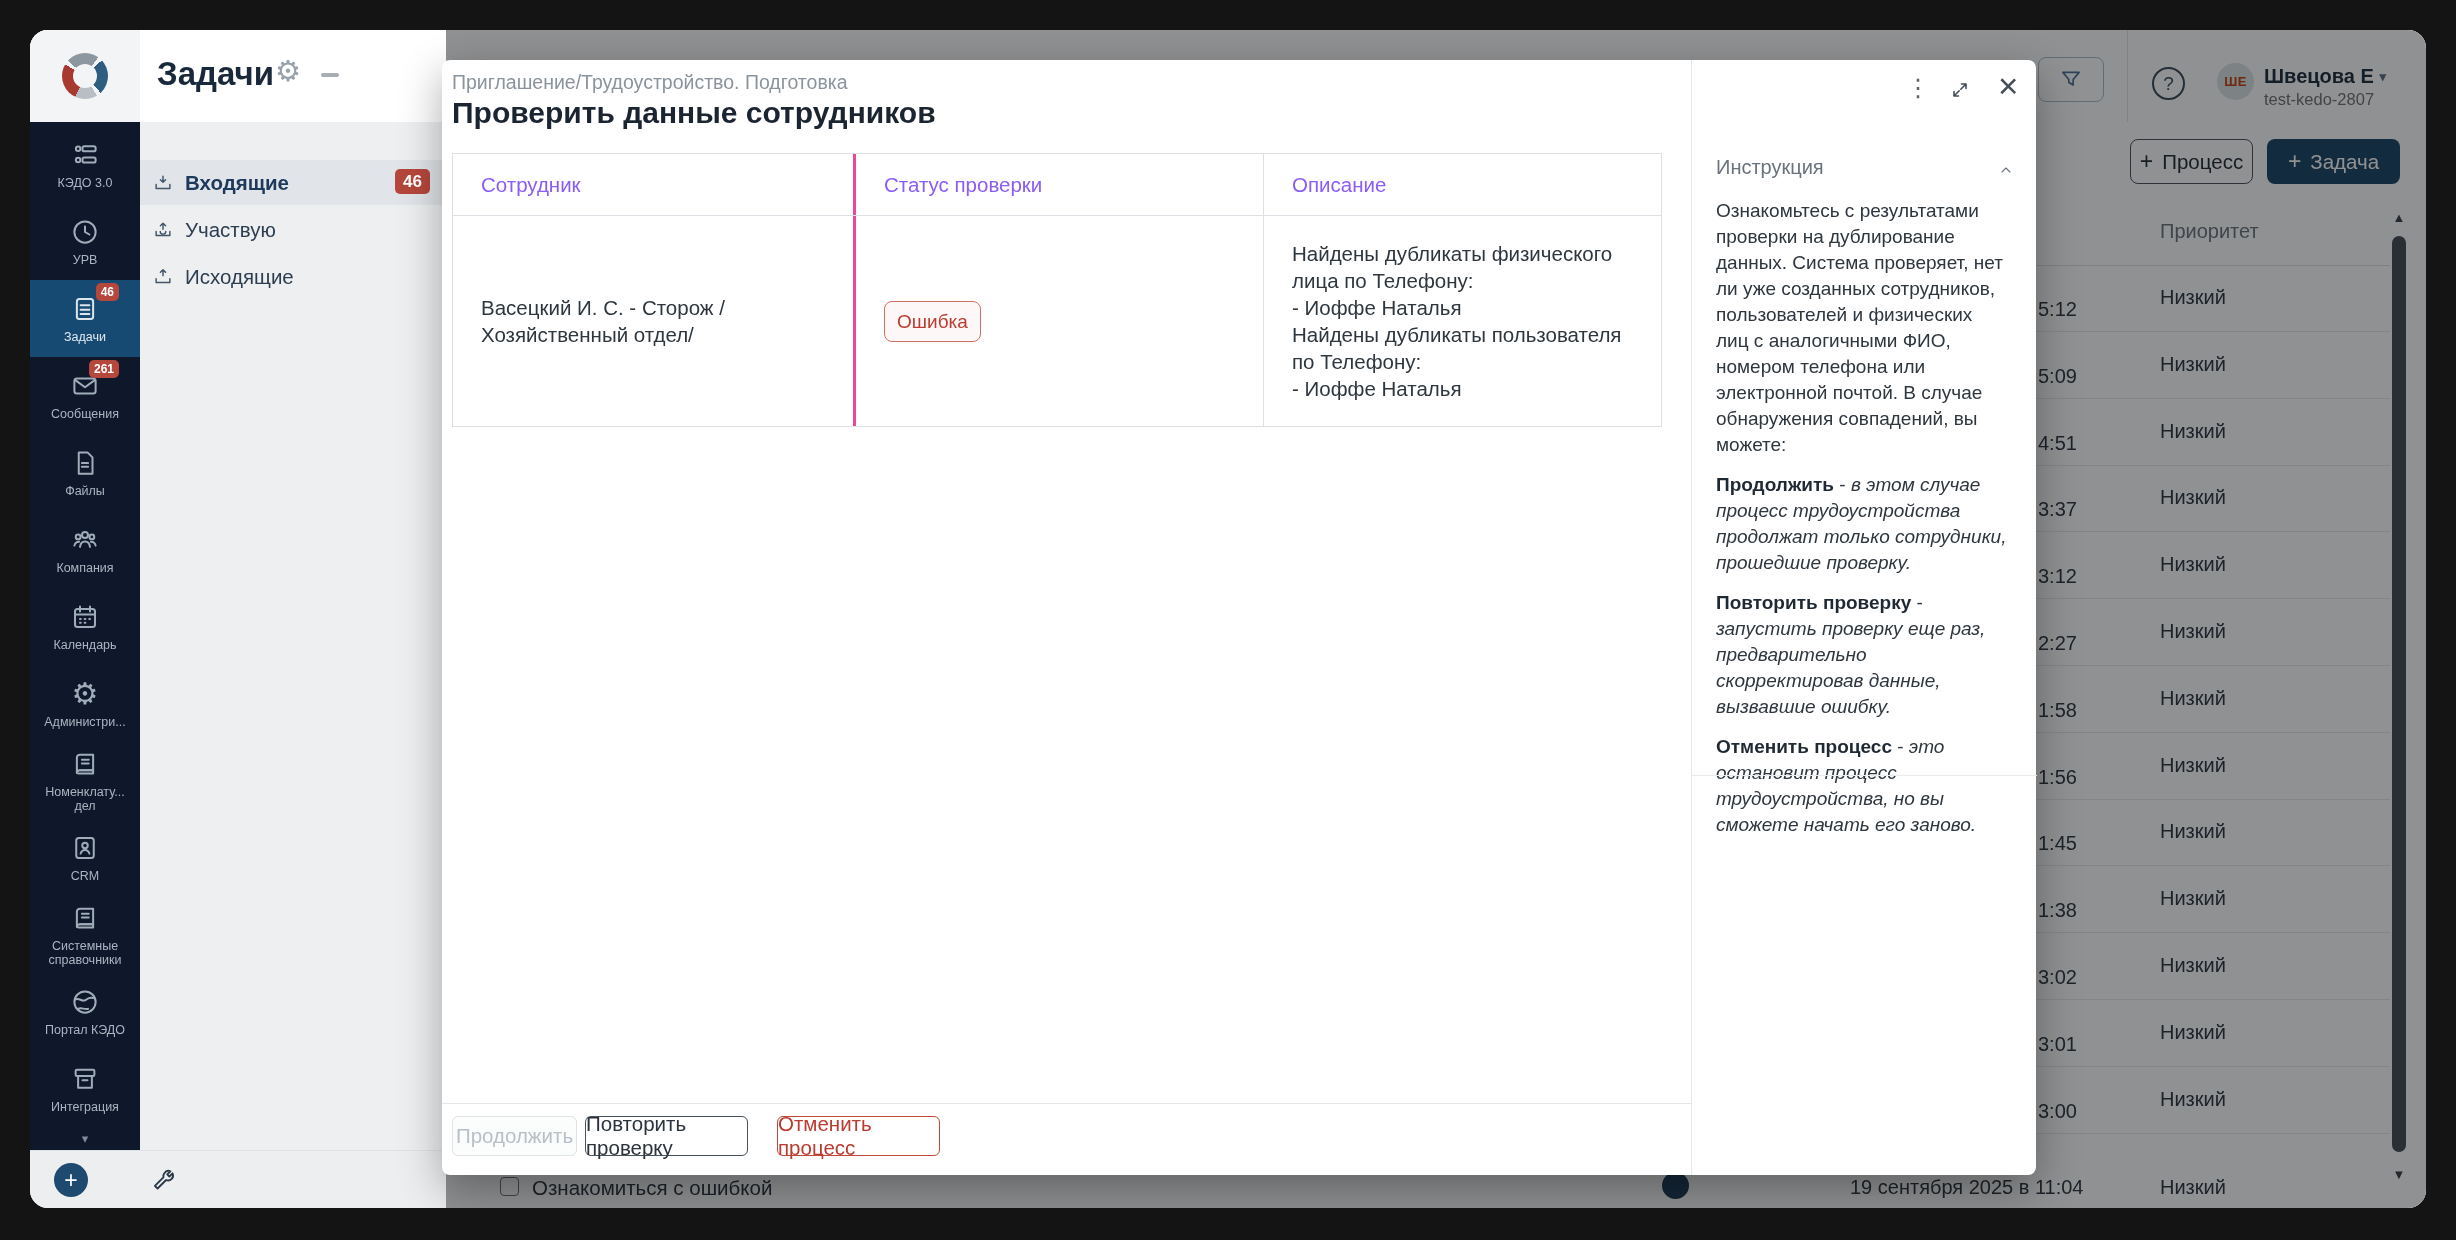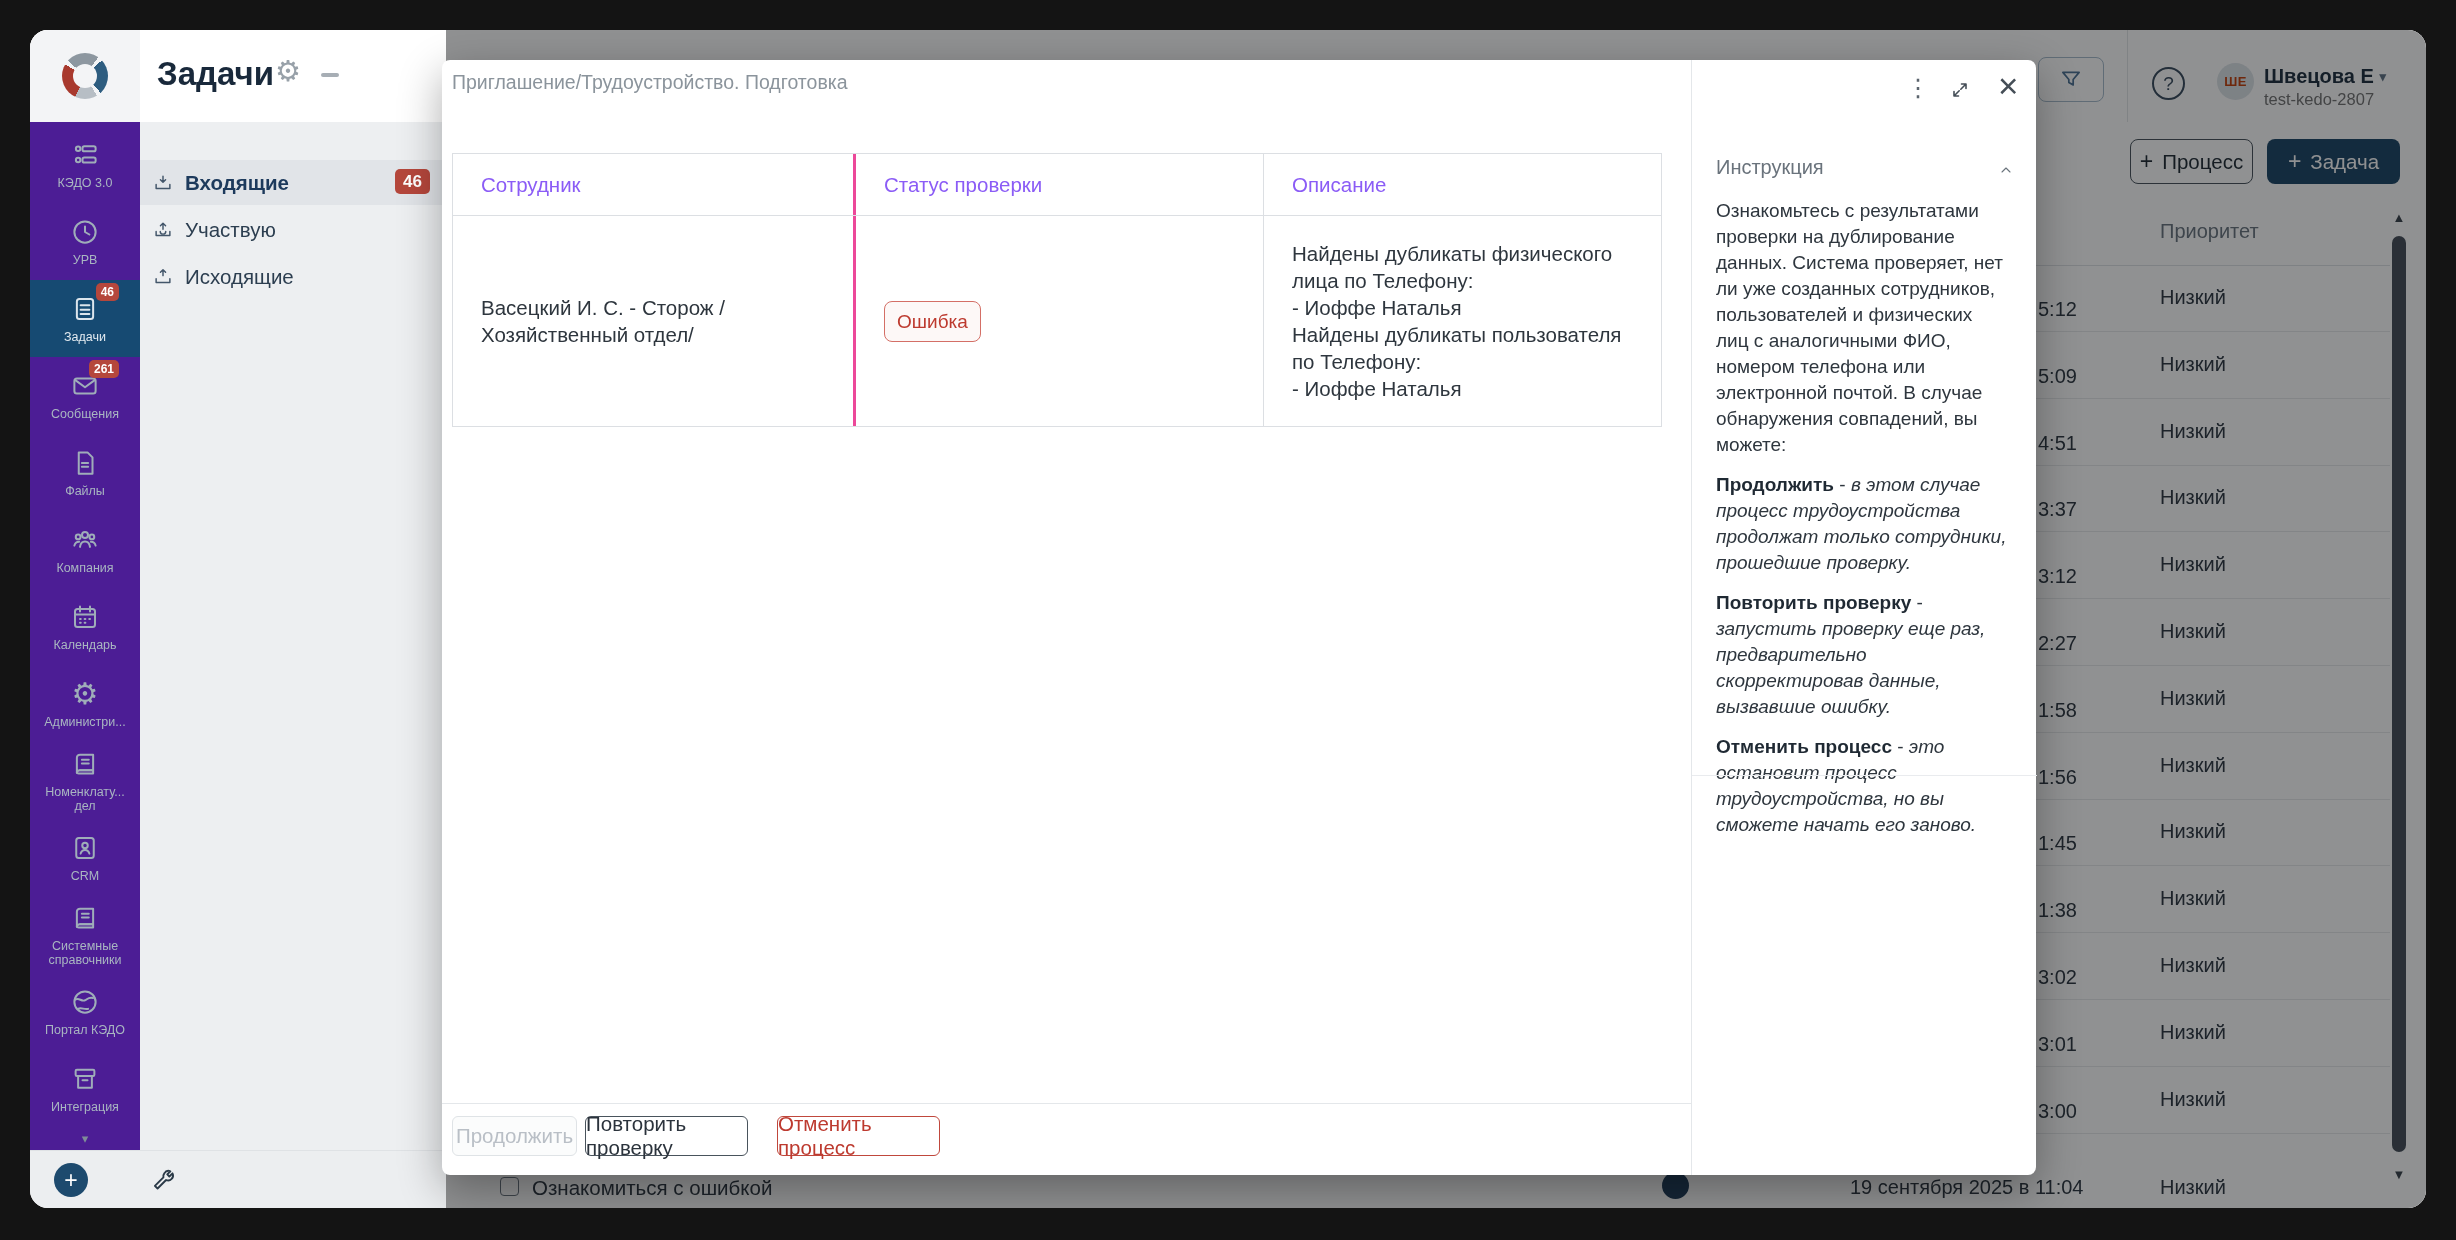--- a/index.html
+++ b/index.html
@@ -17,21 +17,21 @@
   .topbar-dash{position:absolute;left:291px;top:43px;width:18px;height:4px;border-radius:2px;background:#a7aeb5}
   .topbar-divider{position:absolute;left:2097px;top:0;width:1px;height:92px;background:#e2e5e8}
   .filter-btn{position:absolute;left:2008px;top:27px;width:66px;height:45px;border:1.5px solid #a8bccd;border-radius:8px;display:flex;align-items:center;justify-content:center;color:#4f7396;background:#fff;cursor:pointer}
   .help-btn{position:absolute;left:2122px;top:37px;width:33px;height:33px;border:2px solid #394b5e;border-radius:50%;display:flex;align-items:center;justify-content:center;font-size:19px;color:#394b5e;cursor:pointer}
   .user-avatar{position:absolute;left:2187px;top:33px;width:37px;height:37px;border-radius:50%;background:#dde3e8;display:flex;align-items:center;justify-content:center;font-size:13px;letter-spacing:.5px;color:#c2410c;font-weight:bold}
   .user-name{position:absolute;left:2234px;top:35px;font-size:20px;font-weight:bold;color:#1e2e3e;cursor:pointer;white-space:nowrap}
   .user-caret{color:#5f7183;font-size:13px;vertical-align:2px}
   .user-org{position:absolute;left:2234px;top:60px;font-size:16.5px;color:#737373}
 
   
-  .sidebar{position:absolute;left:0;top:92px;width:110px;height:1028px;background:#4c1d95;display:flex;flex-direction:column;padding-top:4px;z-index:2}
+  .sidebar{position:absolute;left:0;top:92px;width:110px;height:1028px;background:#0f172a;display:flex;flex-direction:column;padding-top:4px;z-index:2}
   .sb-item{min-height:77px;display:flex;flex-direction:column;align-items:center;justify-content:center;gap:5px;cursor:pointer}
   .sb-item.active{background:#164a72}
   .sb-ic-wrap{position:relative;color:#9fadb9;height:32px;display:flex;align-items:center}
   .sb-item.active .sb-ic-wrap{color:#dce5ec}
   .sb-ic{width:30px;height:30px}
   .gear-char{font-size:30px;line-height:30px}
   .sb-label{font-size:12.5px;color:#a9b6c1;text-align:center;line-height:14px;max-width:92px}
   .sb-item.active .sb-label{color:#e2eaf0}
   .sb-badge{position:absolute;top:-10px;right:-19px;background:#b5473c;color:#fff;font-size:12px;line-height:12px;padding:3px 5px;border-radius:5px;font-weight:bold}
   .sb-caret{color:#7f8c98;text-align:center;font-size:13px;margin-top:4px}
@@ -383,20 +383,21 @@
     <span>Исходящие</span>
 
   </div>
       </div>
   </div>
 
   <div class="overlay"></div>
 
   <div class="modal">
     <div class="m-breadcrumb">Приглашение/Трудоустройство. Подготовка</div>
+    <div class="m-title">Проверить данные сотрудников</div>
     <div class="m-kebab">⋮</div>
     <svg class="ic m-expand" viewBox="0 0 24 24">
         <path d="M13.5 6H18v4.5M10.5 18H6v-4.5M18 6l-5.2 5.2M6 18l5.2-5.2"></path>
       </svg>
     <div class="m-close">×</div>
 
     <div class="m-table">
       <div class="m-thead">
         <div class="m-th cw1">Сотрудник</div>
         <div class="m-th cw2">Статус проверки</div>

